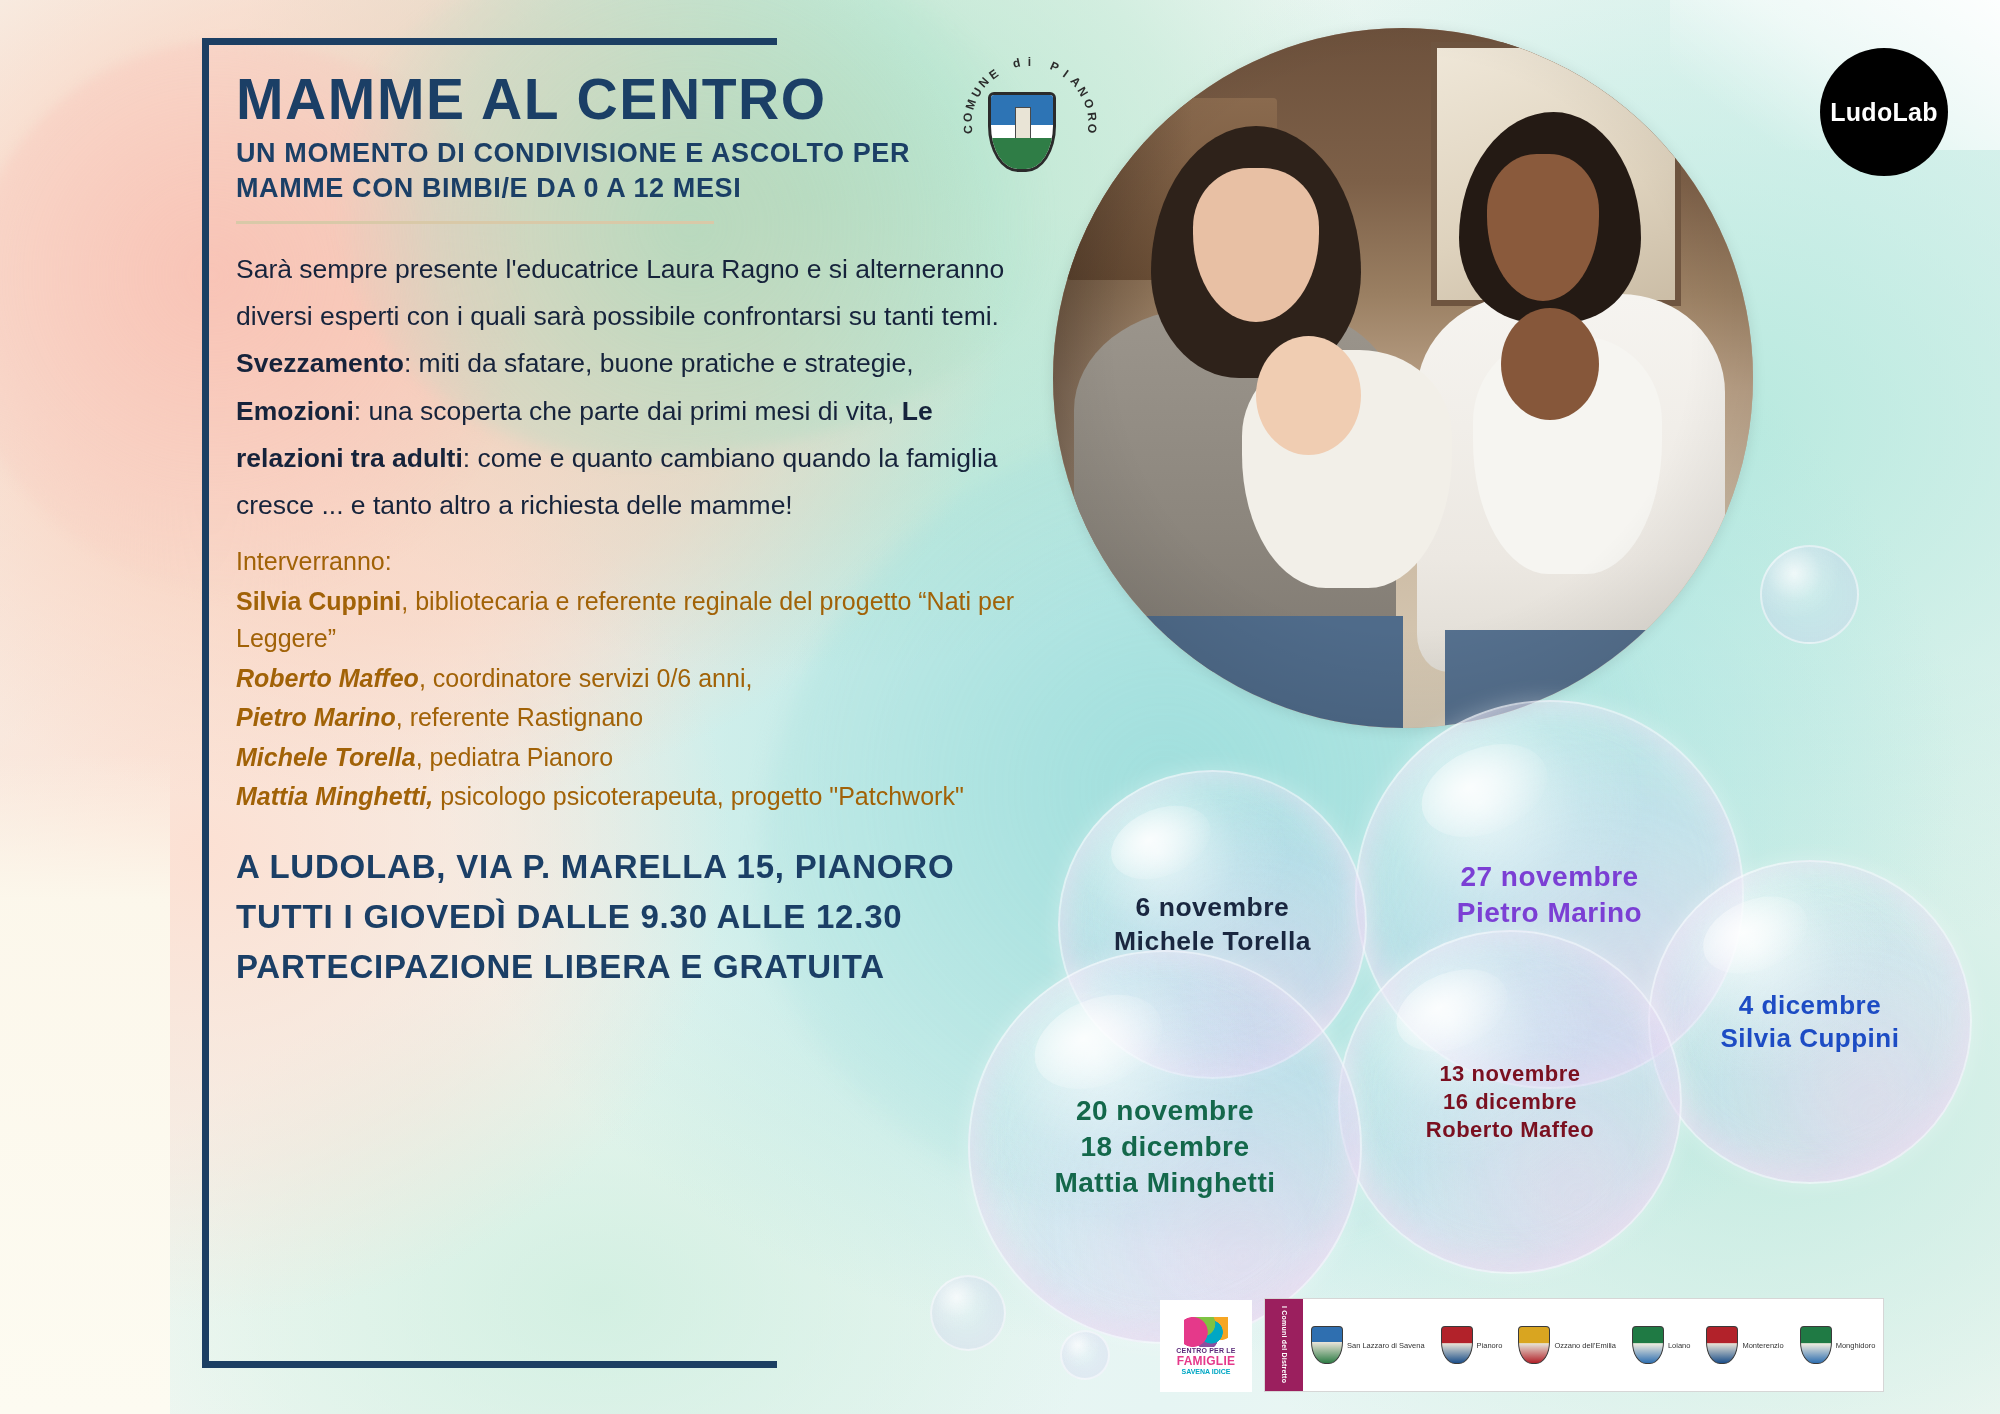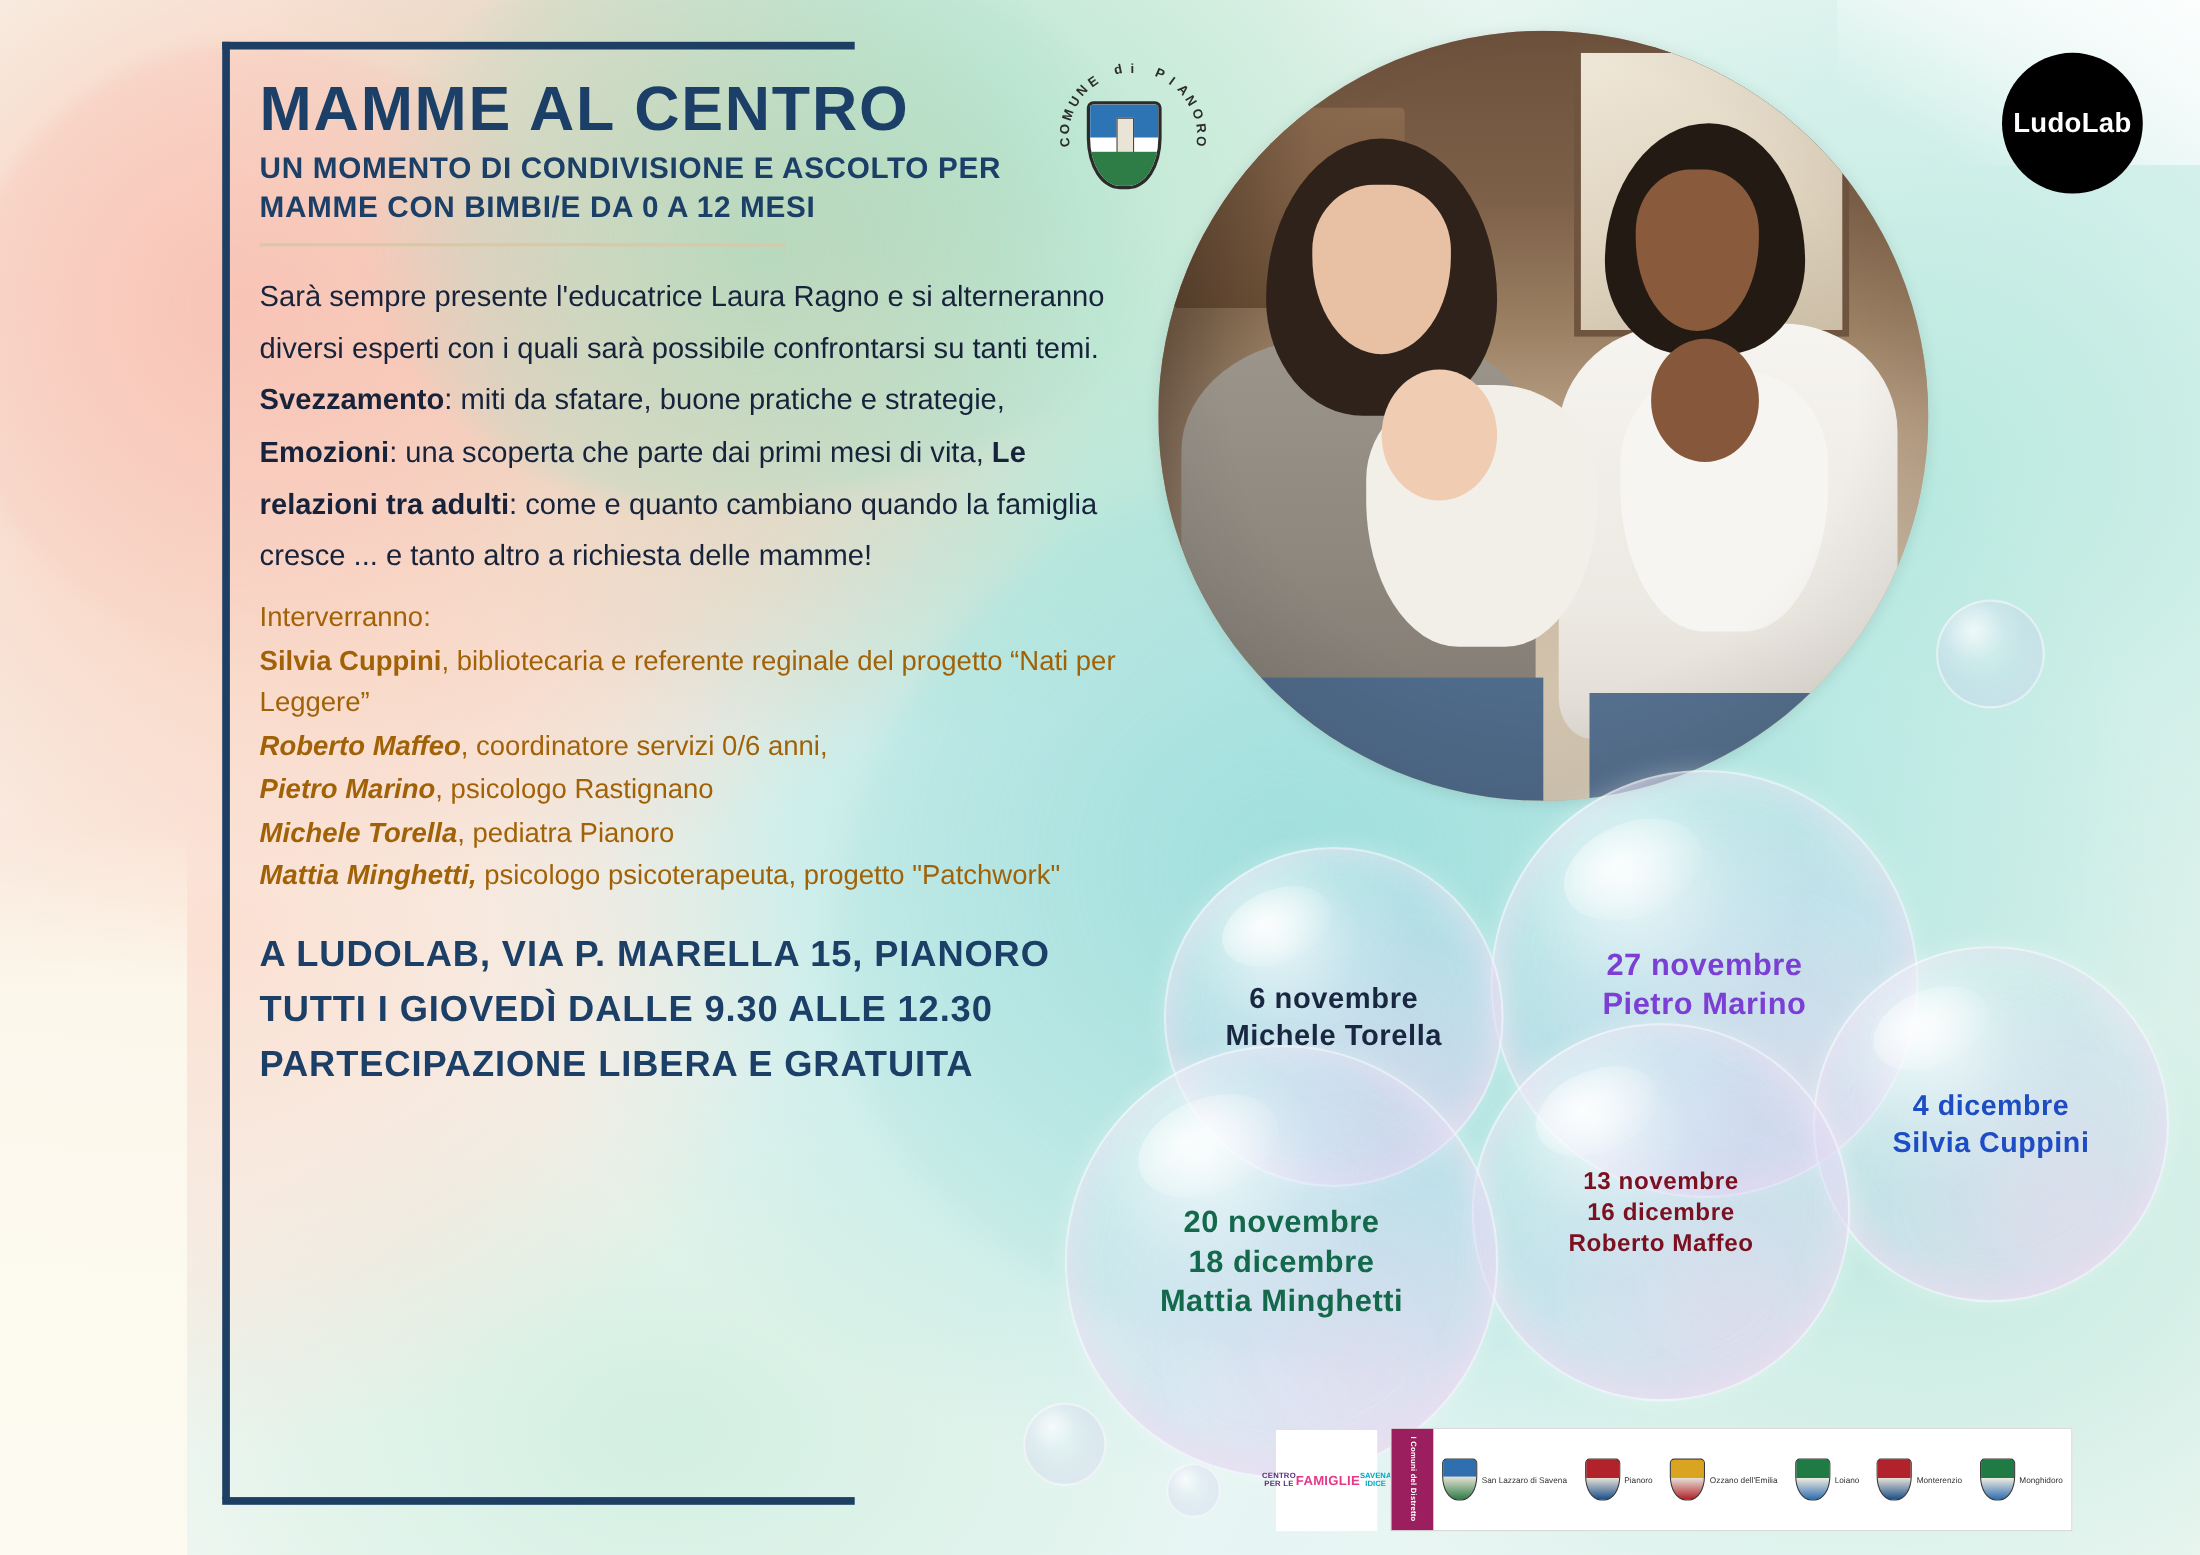--- a/index.html
+++ b/index.html
@@ -359,21 +359,21 @@
   .logos {
     position: absolute;
     left: 1160px; bottom: 22px;
     display: flex;
     align-items: flex-end;
     gap: 12px;
   }
   .logo-famiglie {
     width: 92px; height: 92px;
     background: #ffffff;
-    display: flex; flex-direction: row; align-items: center; justify-content: center;
+    display: flex; flex-direction: column; align-items: center; justify-content: center;
     text-align: center;
   }
   .logo-famiglie .flower {
     width: 44px; height: 30px;
     background:
       radial-gradient(circle at 20% 50%, #e5398a 0%, #e5398a 38%, rgba(0,0,0,0) 40%),
       radial-gradient(circle at 42% 22%, #7ec242 0%, #7ec242 36%, rgba(0,0,0,0) 38%),
       radial-gradient(circle at 62% 50%, #00a7c4 0%, #00a7c4 36%, rgba(0,0,0,0) 38%),
       radial-gradient(circle at 82% 28%, #f6a623 0%, #f6a623 34%, rgba(0,0,0,0) 36%),
       radial-gradient(circle at 52% 72%, #8a4fa0 0%, #8a4fa0 34%, rgba(0,0,0,0) 36%);
@@ -447,21 +447,21 @@
     <div class="subtitle">UN MOMENTO DI CONDIVISIONE E ASCOLTO PER MAMME CON BIMBI/E DA 0 A 12 MESI</div>
     <div class="rule"></div>
 
     <div class="body-text">Sarà sempre presente l'educatrice Laura Ragno e si alterneranno diversi esperti con i quali sarà possibile confrontarsi su tanti temi. <b>Svezzamento</b>: miti da sfatare, buone pratiche e strategie, <b>Emozioni</b>: una scoperta che parte dai primi mesi di vita, <b>Le relazioni tra adulti</b>: come e quanto cambiano quando la famiglia cresce ... e tanto altro a richiesta delle mamme!</div>
 
     <div class="speakers">
       <div class="lead">Interverranno:</div>
       <div class="sp-list">
           <div class="sp"><b>Silvia Cuppini</b><span>, bibliotecaria e referente reginale del progetto “Nati per Leggere”</span></div>
           <div class="sp"><i>Roberto Maffeo</i><span>, coordinatore servizi 0/6 anni,</span></div>
-          <div class="sp"><i>Pietro Marino</i><span>, psicologo Rastignano</span></div>
+          <div class="sp"><i>Pietro Marino</i><span>, referente Rastignano</span></div>
           <div class="sp"><i>Michele Torella</i><span>, pediatra Pianoro</span></div>
           <div class="sp"><i>Mattia Minghetti,</i><span> psicologo psicoterapeuta, progetto "Patchwork"</span></div>
         </div>
     </div>
 
     <div class="footer-info">
         <div>A LUDOLAB, VIA P. MARELLA 15, PIANORO</div>
         <div>TUTTI I GIOVEDÌ DALLE 9.30 ALLE 12.30</div>
         <div>PARTECIPAZIONE LIBERA E GRATUITA</div>
       </div>

